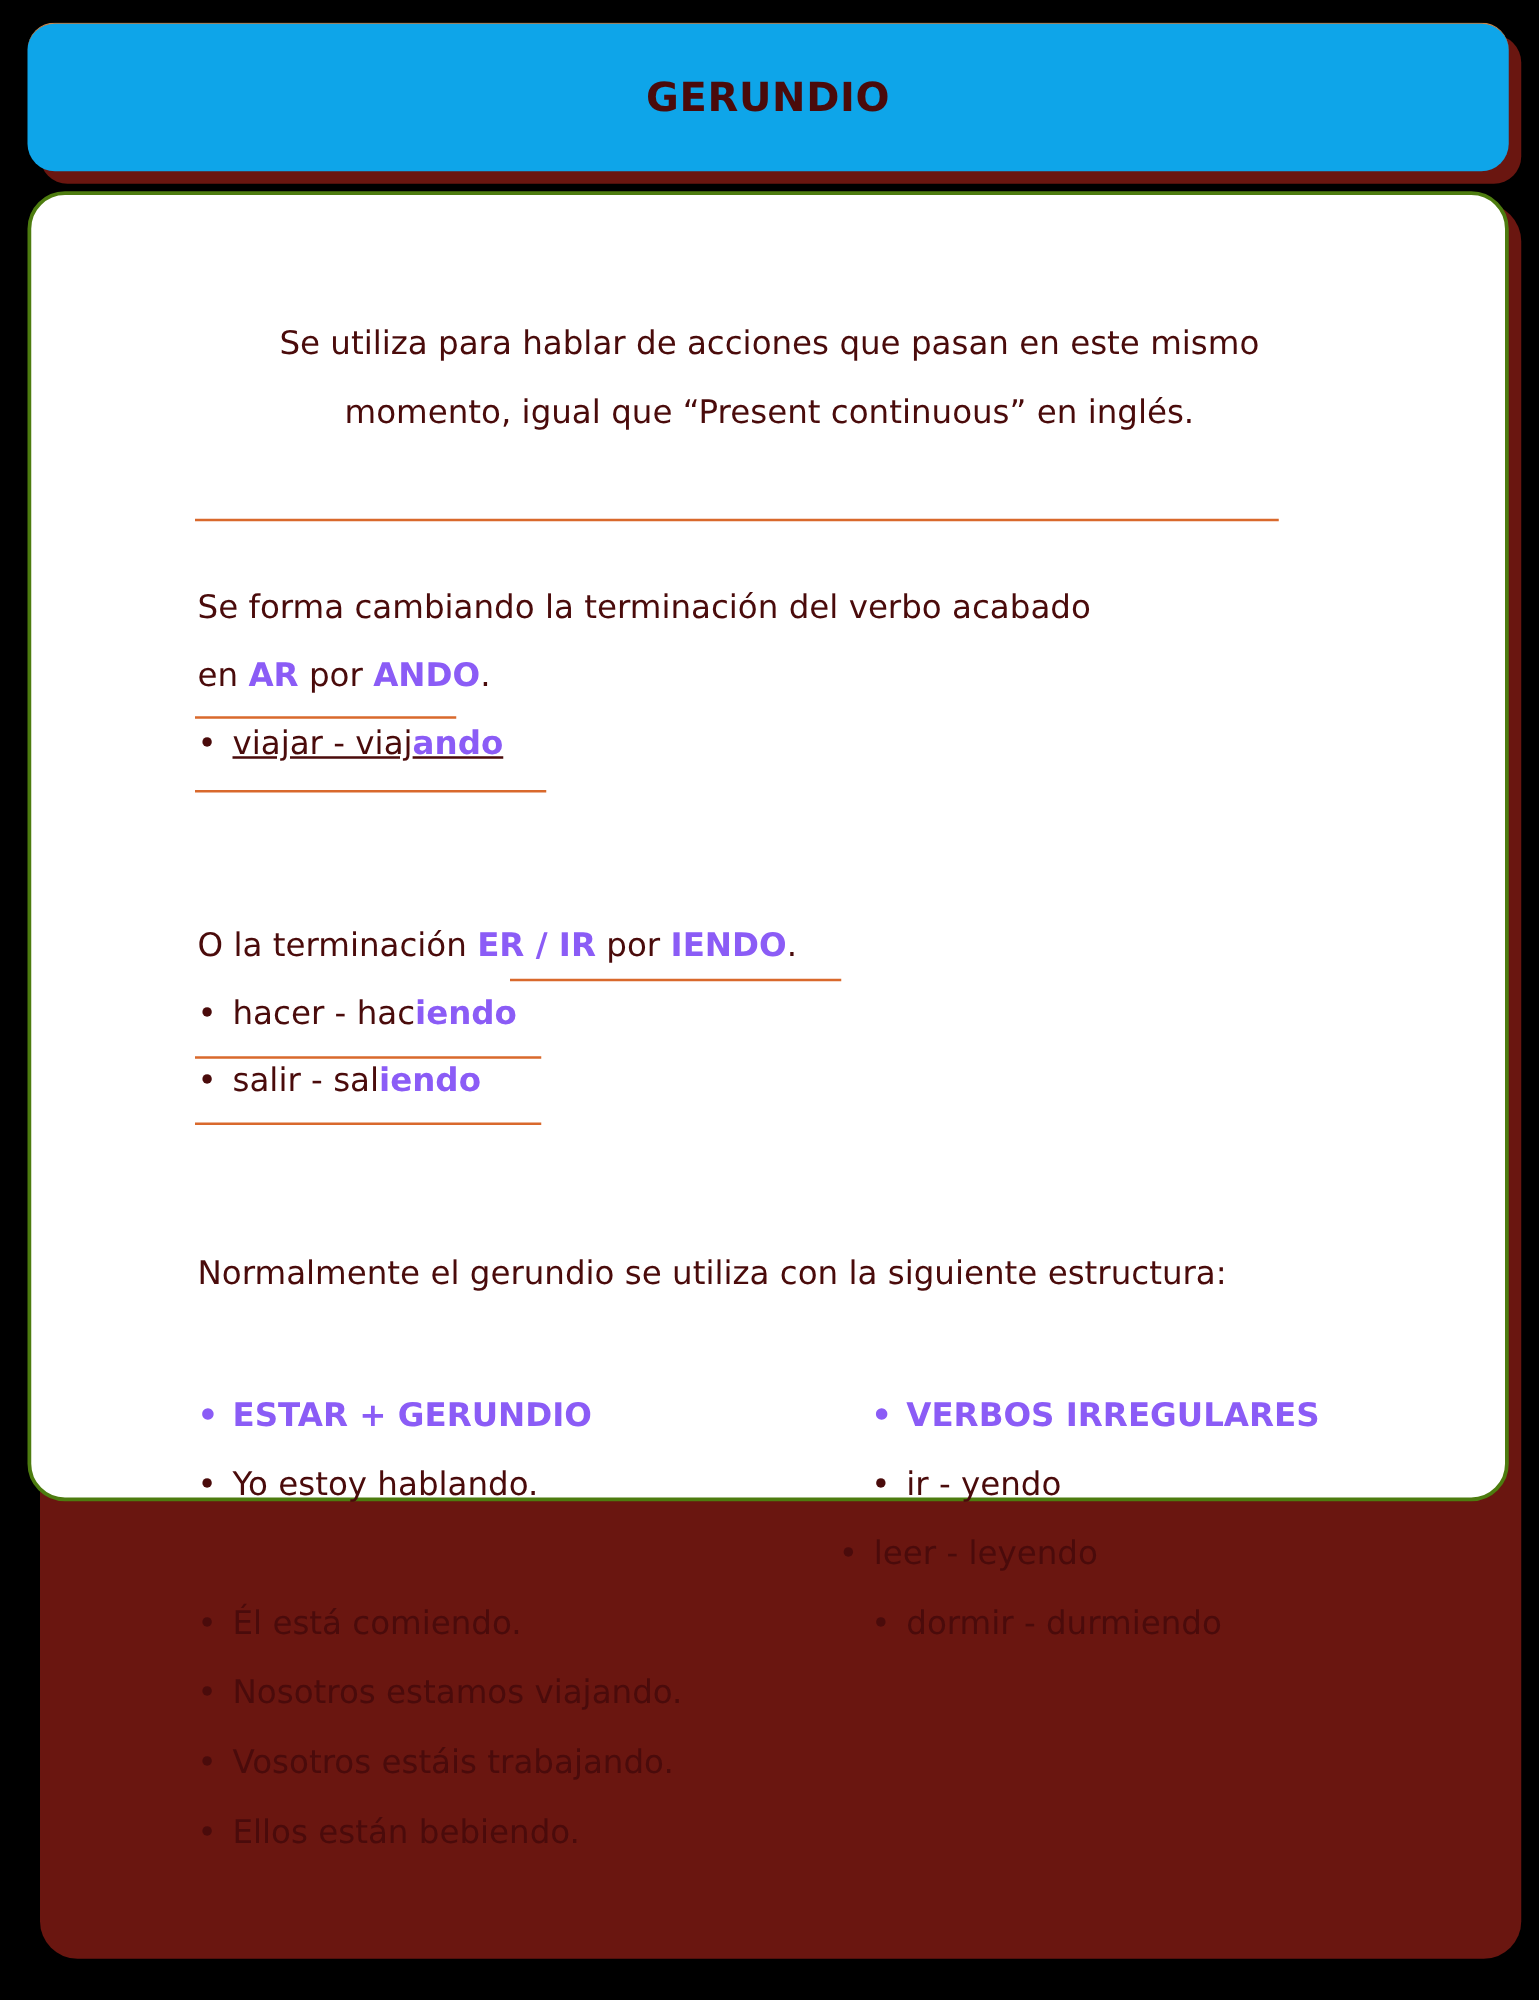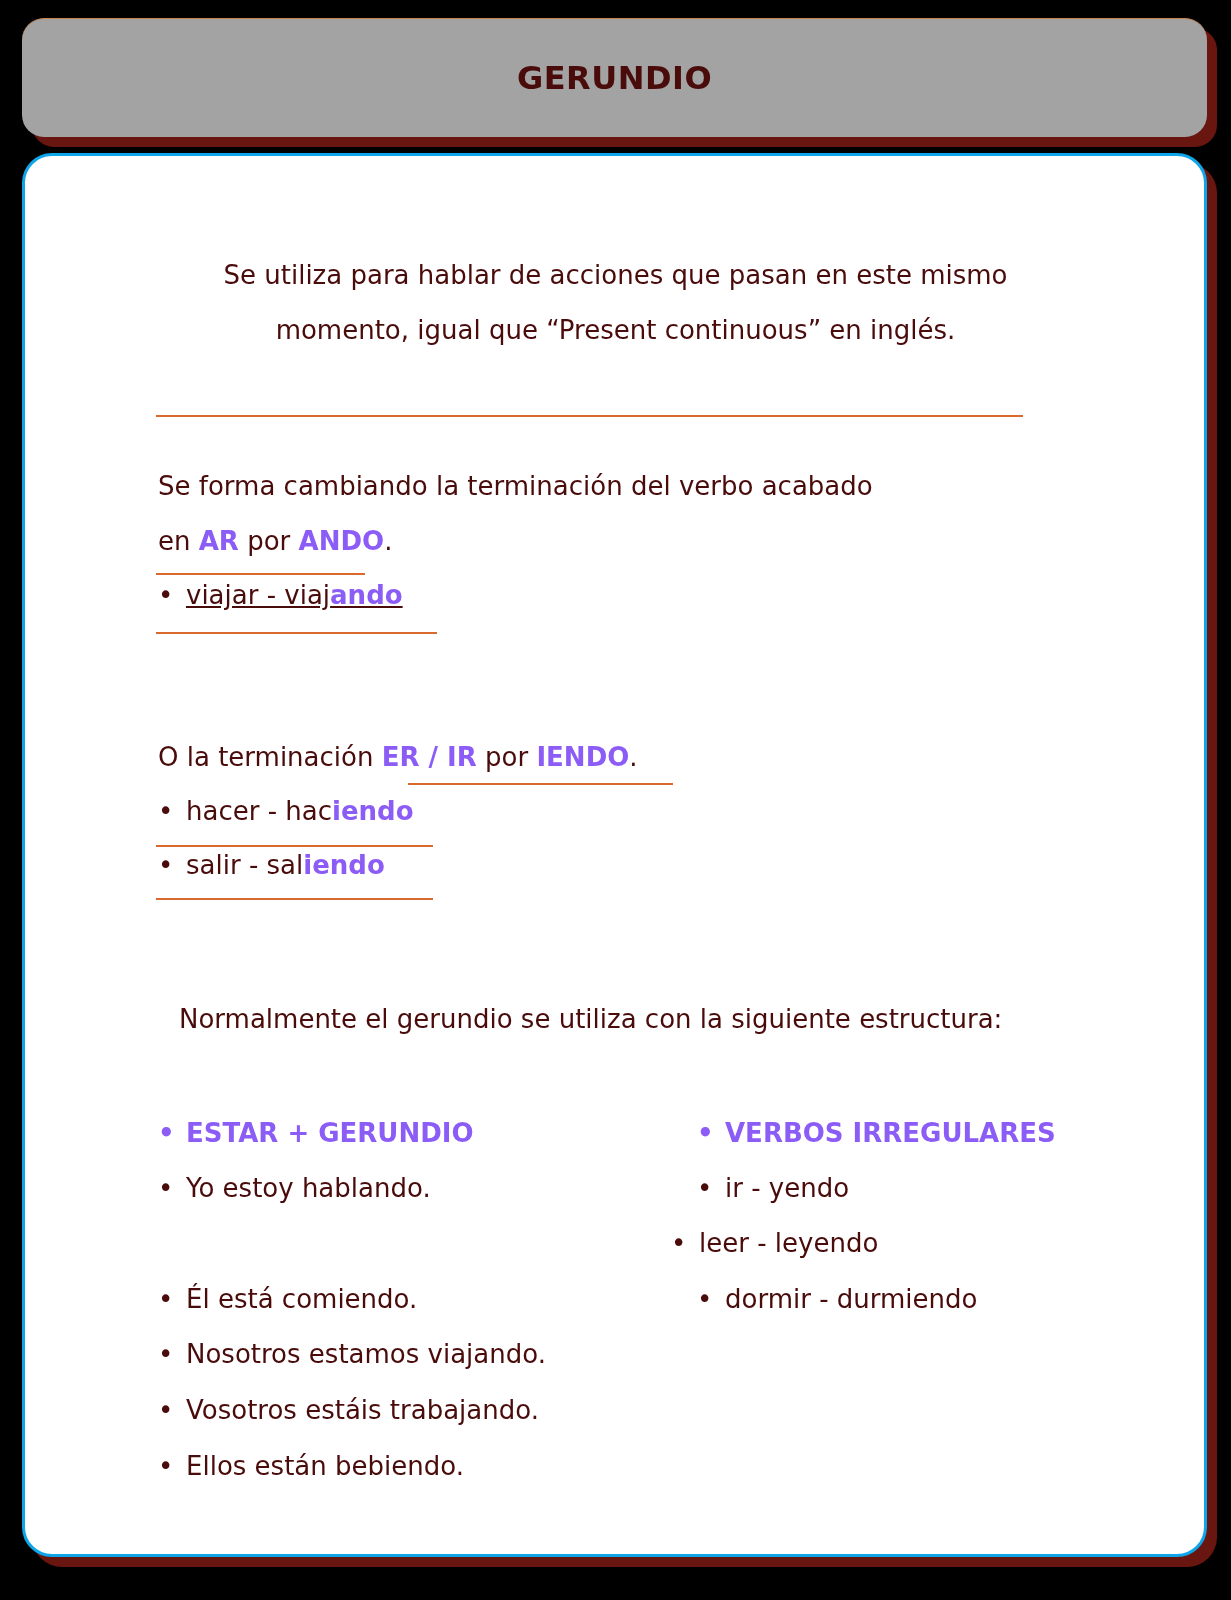--- a/index.html
+++ b/index.html
@@ -12,41 +12,41 @@
       color: #4A0B0B;
     }
     .header-shadow {
       position: absolute; left: 32px; top: 28px;
       width: 1185px; height: 119px;
       background: #6A1610; border-radius: 22px;
     }
     .header-box {
       position: absolute; left: 22px; top: 18px;
       width: 1185px; height: 119px;
-      background: #a3a3a3; border-radius: 22px;
+      background: #0ea5e9; border-radius: 22px;
       box-sizing: border-box;
       border-top: 1px solid #C9844A;
       display: flex; align-items: center; justify-content: center;
     }
     .header-title {
       font-family: "DejaVu Sans", sans-serif;
       font-weight: bold; font-size: 32px; letter-spacing: 0.5px;
       color: #4A0B0B;
     }
     .content-shadow {
       position: absolute; left: 32px; top: 163px;
       width: 1185px; height: 1404px;
       background: #6A1610; border-radius: 30px;
     }
     .content-box {
       position: absolute; left: 22px; top: 153px;
-      width: 1185px; height: 1404px;
+      width: 1185px; height: 1048px;
       background: #FFFFFF; border-radius: 30px;
       box-sizing: border-box;
-      border: 3px solid #0ea5e9;
+      border: 3px solid #4d7c0f;
     }
     .t {
       position: absolute; white-space: nowrap;
       font-size: 26px; font-weight: 500; line-height: 34px;
       color: #4A0B0B;
     }
     .hl { color: #8b5cf6; font-weight: bold; }
     .bullet { display: inline-block; width: 28px; }
     .center { text-align: center; left: 0; width: 1181px; }
     .rule {
@@ -85,21 +85,21 @@
   <div class="rule" style="left:383px; top:627px; width:265px;"></div>
   <div class="t" style="left:133px; top:638px;">
     <span class="bullet">•</span><span>hacer - hac</span><span class="hl">iendo</span>
   </div>
   <div class="rule" style="left:131px; top:689px; width:277px;"></div>
   <div class="t" style="left:133px; top:692px;">
     <span class="bullet">•</span><span>salir - sal</span><span class="hl">iendo</span>
   </div>
   <div class="rule" style="left:131px; top:742px; width:277px;"></div>
 
-  <div class="t" style="left:133px; top:846px;margin-left:21px;">Normalmente el gerundio se utiliza con la siguiente estructura:</div>
+  <div class="t" style="left:133px; top:846px;">Normalmente el gerundio se utiliza con la siguiente estructura:</div>
 
   <div class="t hl" style="left:133px; top:960px;">
     <span class="bullet">•</span><span>ESTAR + GERUNDIO</span>
   </div>
   <div class="t" style="left:133px; top:1015px;"><span class="bullet">•</span><span>Yo estoy hablando.</span></div>
   <div class="t" style="left:133px; top:1126px;"><span class="bullet">•</span><span>Él está comiendo.</span></div>
   <div class="t" style="left:133px; top:1181px;"><span class="bullet">•</span><span>Nosotros estamos viajando.</span></div>
   <div class="t" style="left:133px; top:1237px;"><span class="bullet">•</span><span>Vosotros estáis trabajando.</span></div>
   <div class="t" style="left:133px; top:1293px;"><span class="bullet">•</span><span>Ellos están bebiendo.</span></div>
 

